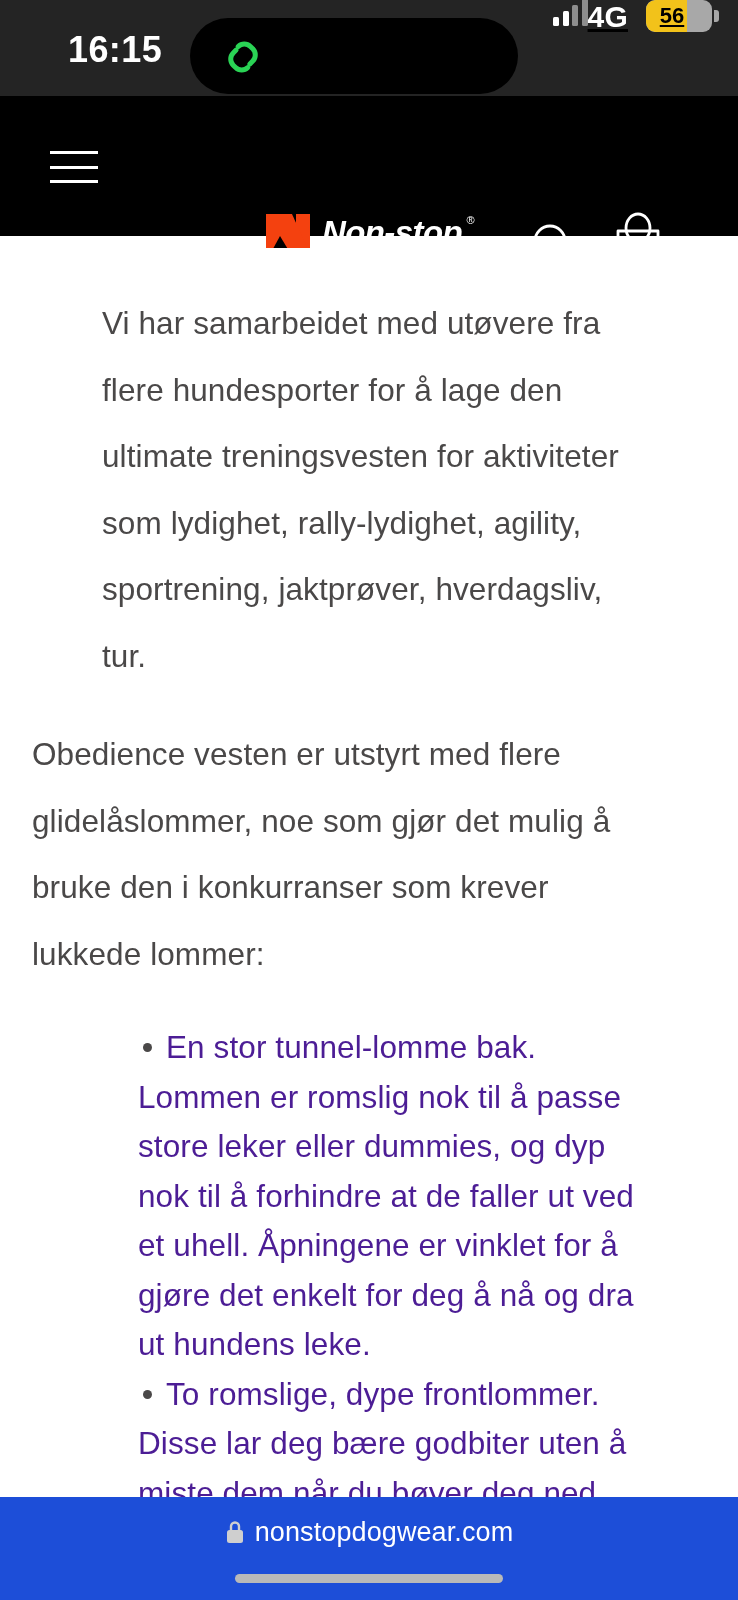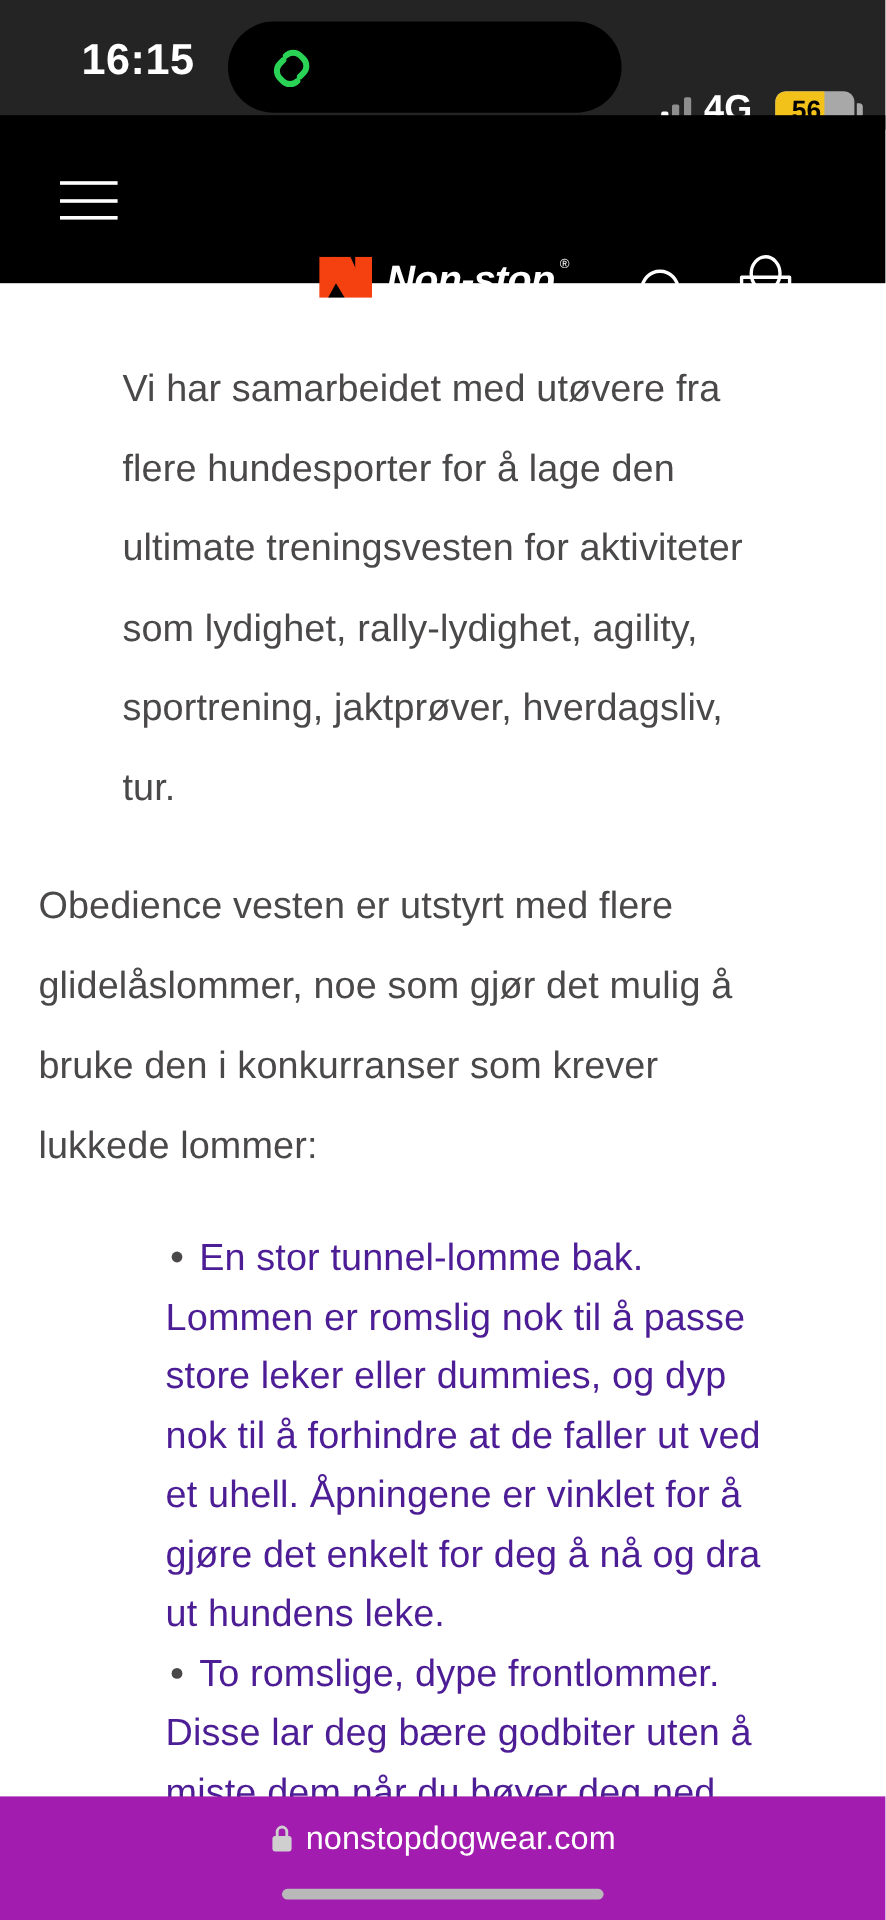--- a/index.html
+++ b/index.html
@@ -34,21 +34,21 @@
     width:328px; height:76px;
     background:#000000;
     border-radius:38px;
   }
   .island-icon {
     position:absolute; left:30px; top:16px;
     width:46px; height:46px;
   }
   .status-right {
     position:absolute; right:26px; top:0; height:108px;
-    display:flex; align-items:flex-end; gap:11px;text-decoration:underline;
+    display:flex; align-items:flex-start; text-decoration:underline;
   }
   .signal {
     display:flex; align-items:flex-end; gap:3.5px; height:26px;
   }
   .signal i { display:block; width:6px; background:#ffffff; border-radius:1.5px; }
   .signal i:nth-child(1){ height:9px; }
   .signal i:nth-child(2){ height:15px; }
   .signal i:nth-child(3){ height:21px; background:#8e8e8e; }
   .signal i:nth-child(4){ height:27px; background:#8e8e8e; }
   .net-label {
@@ -66,21 +66,21 @@
   .battery-pct {
     position:relative; z-index:2; width:100%;
     text-align:center; color:#000000;
     font-size:22px; font-weight:bold; padding-right:14px;
   }
   .battery-cap {
     position:absolute; right:-7px; top:10px;
     width:5px; height:12px; background:#a8a8a8;
     border-radius:0 3px 3px 0;
   }
-  .battery-wrap { position:relative; margin-left:8px; }
+  .battery-wrap { position:relative; margin-left:18px; }
 
   
   .siteheader {
     position:absolute; left:0; top:96px;
     width:738px; height:140px;
     background:#000000;
   }
   .hamburger {
     position:absolute; left:50px; top:55px;
     width:48px; height:32px;
@@ -167,21 +167,21 @@
     content:"";
     position:absolute; left:5px; top:20px;
     width:9px; height:9px; border-radius:50%;
     background:#4a4848;
   }
 
   
   .browserbar {
     position:absolute; left:0; top:1497px;
     width:738px; height:103px;
-    background:#a21caf;
+    background:#1d4ed8;
   }
   .url-row {
     position:absolute; left:0; top:0; width:738px; height:70px;
     display:flex; align-items:center; justify-content:center; gap:10px;
   }
   .lock-icon { width:20px; height:24px; }
   .url-text {
     color:#ffffff; font-size:27px; font-weight:normal; letter-spacing:0.1px;
   }
   .home-indicator {

